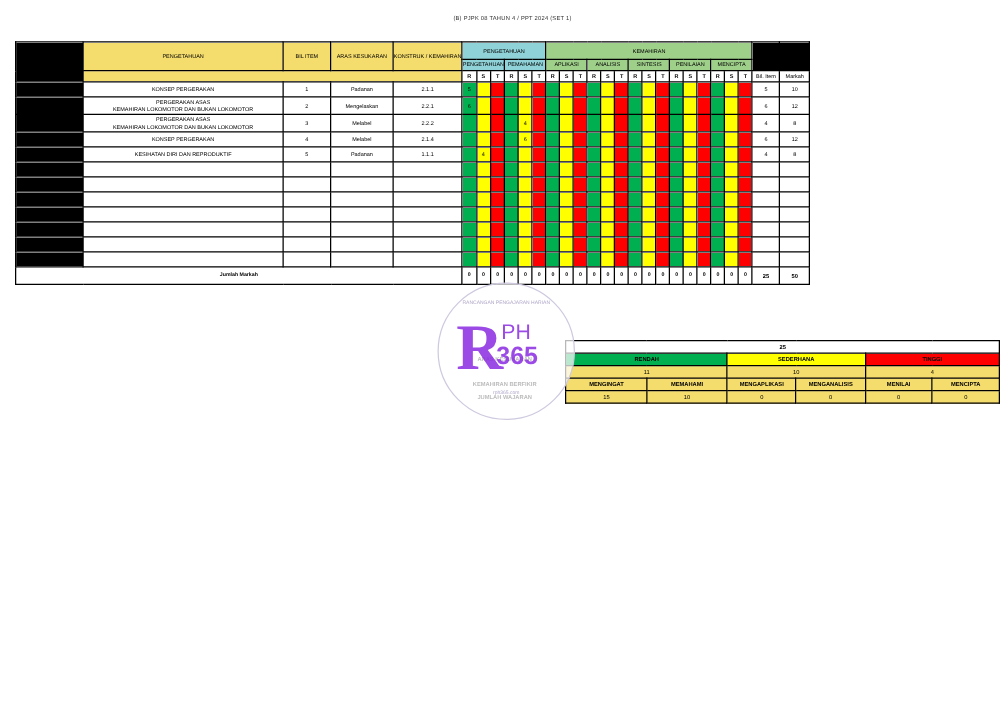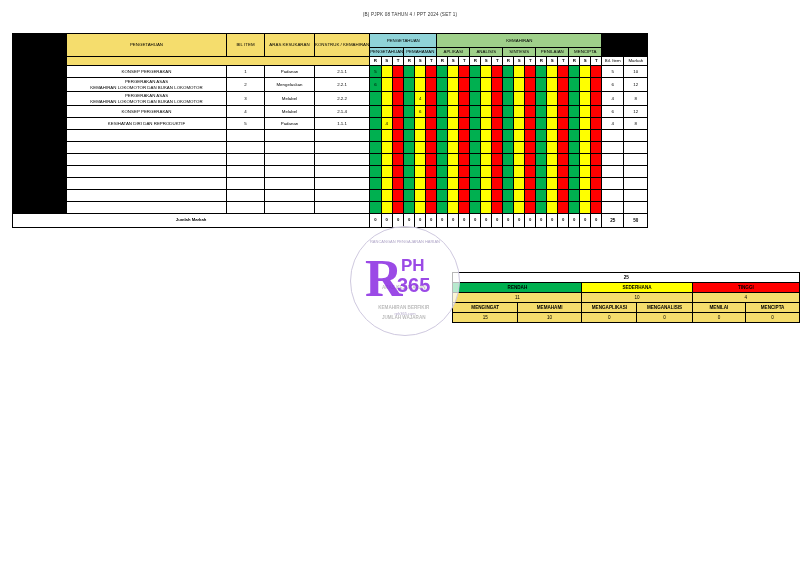--- a/index.html
+++ b/index.html
@@ -84,21 +84,21 @@
     overflow:hidden;
   }
   .wm-inner{position:relative;width:108px;height:108px;}
   .wm-r{
     position:absolute;left:14px;top:26px;
     font-size:52px;font-weight:bold;color:#8a2be2;opacity:.85;
     font-family:"Liberation Serif", serif;line-height:1;
   }
   .wm-ph{
     position:absolute;left:50px;top:30px;
-    font-size:17px;font-weight:bold;color:#8a2be2;opacity:.85;line-height:1;
+    font-size:17px;font-weight:normal;color:#8a2be2;opacity:.85;line-height:1;
   }
   .wm-365{
     position:absolute;left:46px;top:48px;
     font-size:20px;font-weight:bold;color:#8a2be2;opacity:.85;line-height:1;
   }
   .wm-txt{
     position:absolute;left:6px;top:12px;width:96px;text-align:center;
     font-size:4px;color:#b0a6c8;
   }
   .wm-txt2{

